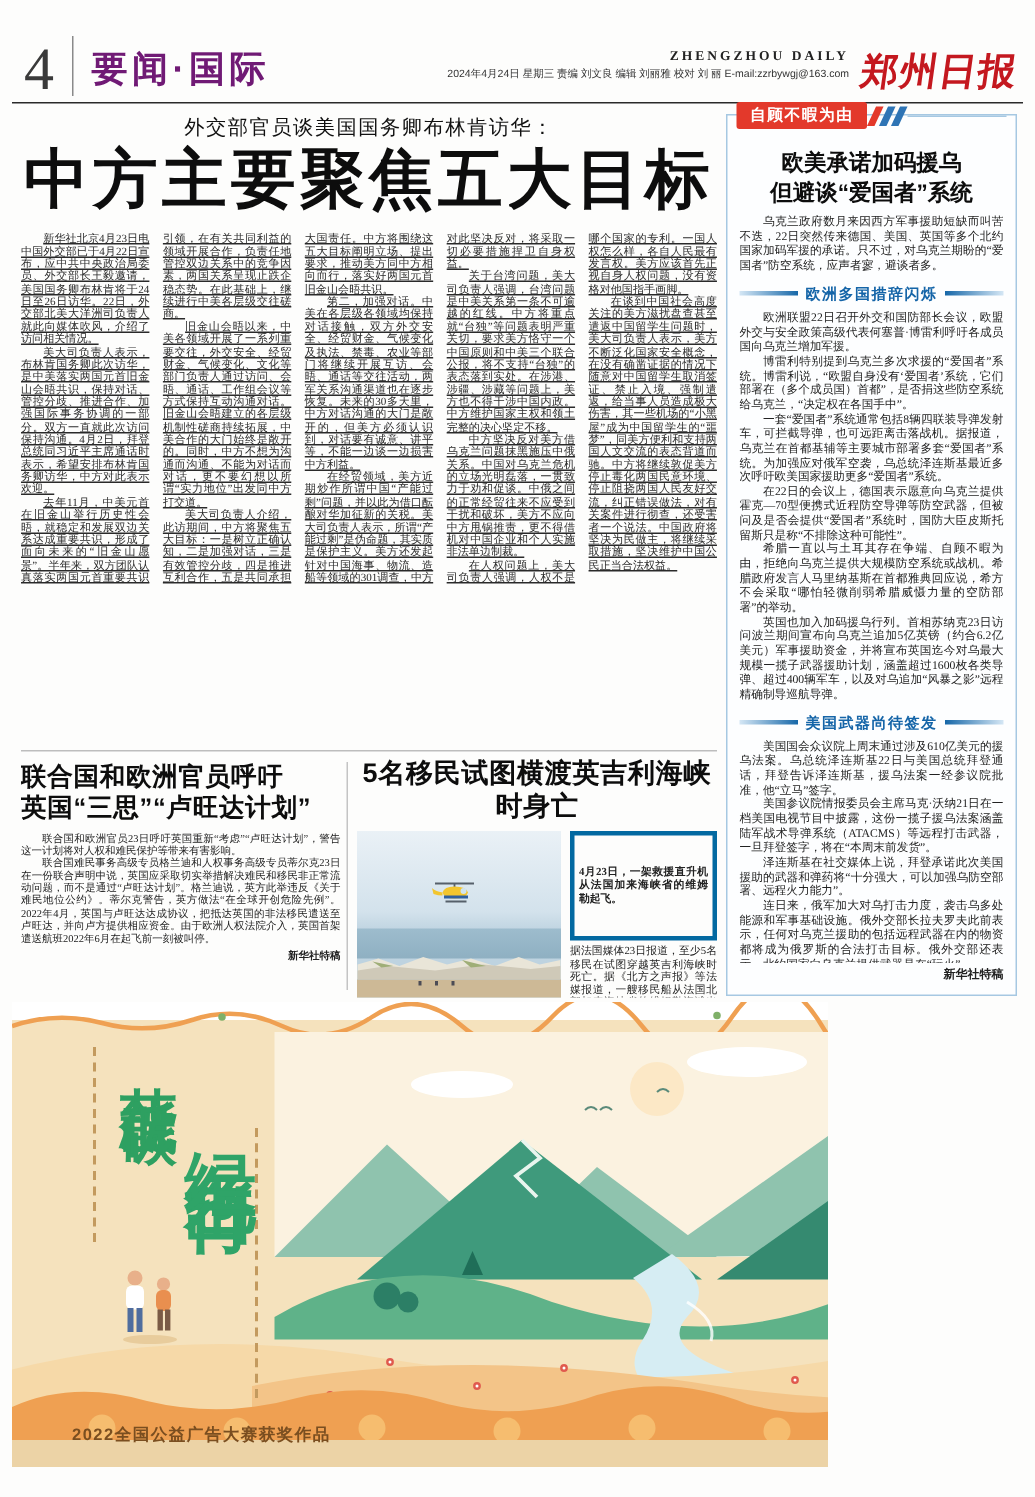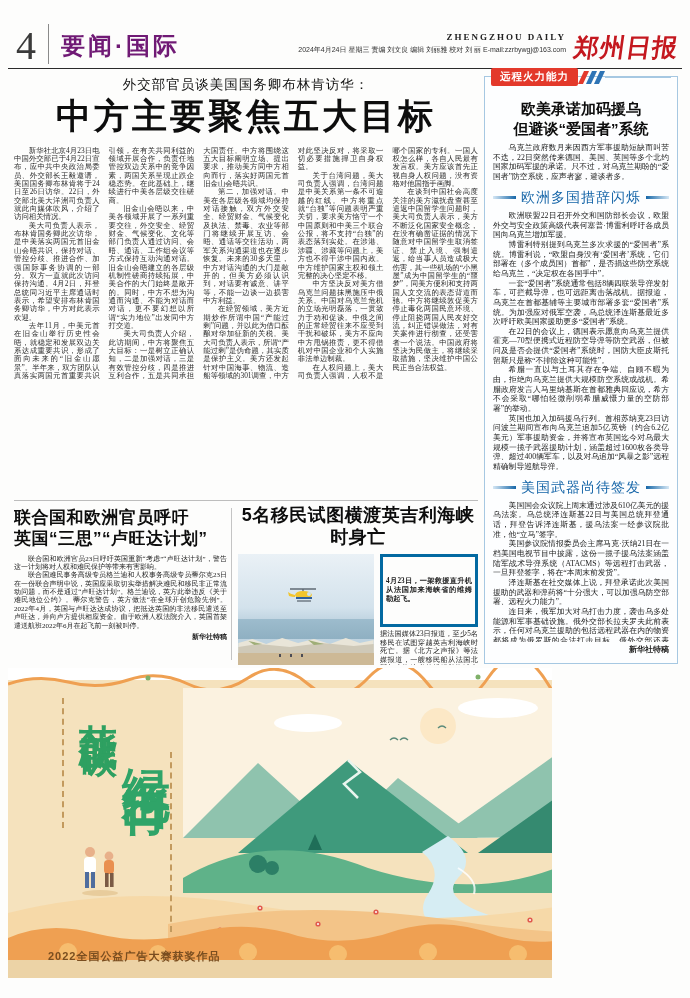--- a/index.html
+++ b/index.html
@@ -15,23 +15,23 @@
   .mast-meta{text-align:right;line-height:1.5;}
   .mast-en{font-family:"Liberation Serif",serif;font-size:9px;font-weight:bold;letter-spacing:2px;color:#222;}
   .mast-info{font-family:"Liberation Sans",sans-serif;font-size:7px;color:#333;}
   .logo-cn{font-family:"Liberation Serif",serif;font-size:25px;font-weight:bold;color:#c4181f;
            transform:skewX(-8deg);letter-spacing:1px;padding-bottom:2px;}
   .header-rule{position:absolute;left:8px;right:8px;top:68px;border-top:1.5px solid #2a2a2a;}
   
   .main-article{position:absolute;left:14px;top:76px;width:464px;}
   .kicker{text-align:center;font-family:"Liberation Sans",sans-serif;font-size:13.5px;color:#111;letter-spacing:1px;}
   .headline{text-align:center;font-family:"Liberation Sans",sans-serif;font-weight:bold;
-            font-size:35px;letter-spacing:3px;color:#0d0d0d;margin-top:3px;line-height:1.1;}
+            font-size:43px;letter-spacing:3px;color:#0d0d0d;margin-top:3px;line-height:1.1;}
   .main-body{margin-top:11px;height:356px;column-count:5;column-gap:9px;
-             font-size:7.4px;line-height:1.13;text-align:justify;overflow:hidden;color:#2a2a2a;}
+             font-size:7.4px;line-height:1.13;text-align:justify;overflow:hidden;color:#2a2a2a;text-decoration:underline;}
   .para{margin:0 0 0 0;text-indent:2em;}
   .byline-p{margin:2px 0 0 0;text-align:right;font-weight:bold;}
   
   .mid-rule{position:absolute;left:14px;top:500px;width:464px;border-top:1px solid #bdbdbd;}
   .v-div{position:absolute;left:231px;top:508px;height:152px;border-left:1px solid #c4c4c4;}
   
   .rwanda{position:absolute;left:14px;top:507px;width:213px;height:158px;overflow:hidden;}
   .rw-headline{font-family:"Liberation Sans",sans-serif;font-weight:bold;font-size:17px;
                line-height:1.25;text-align:left;color:#0d0d0d;letter-spacing:0.5px;}
   .rw-body{margin-top:5px;font-size:7px;line-height:1.2;text-align:justify;}
@@ -62,21 +62,21 @@
   .slash.r{background:#e3392b;}
   .slash.b{background:#2e74b5;}
   .tag-line{flex:1;height:1px;background:#a6c8e2;}
   .ukr-headline{font-family:"Liberation Sans",sans-serif;font-weight:bold;font-size:15px;
                 line-height:1.3;text-align:center;color:#0d0d0d;margin:4px 0 5px;}
   .ukr-lead{font-size:7.8px;line-height:1.25;text-align:justify;}
   .ukr-sub{display:flex;align-items:center;gap:5px;margin:7px 0 4px;}
   .ukr-sub .bar{flex:1;height:3px;}
   .ukr-sub .bar.l{background:linear-gradient(to left,#1667a8,#d5e7f5);}
   .ukr-sub .bar.r{background:linear-gradient(to right,#1667a8,#d5e7f5);}
-  .ukr-sub .t{color:#1565a8;font-family:"Liberation Sans",sans-serif;font-weight:normal;font-size:14px;letter-spacing:1px;}
+  .ukr-sub .t{color:#1565a8;font-family:"Liberation Sans",sans-serif;font-weight:bold;font-size:10px;letter-spacing:1px;}
   .ukr-sec{font-size:7.8px;line-height:1.24;text-align:justify;overflow:hidden;}
   .ukr-sec2{flex:1;}
   .ukr-byline{font-size:8px;font-weight:bold;text-align:right;margin-top:2px;}
   
   .ad{position:absolute;left:8px;top:668px;width:544px;height:310px;overflow:hidden;}
   .ad svg{position:absolute;left:0;top:0;}
   .slogan{position:absolute;writing-mode:vertical-rl;text-orientation:upright;
           font-family:"Liberation Sans",sans-serif;font-weight:bold;color:#2ea061;z-index:3;}
   .slogan1{left:64px;top:26px;font-size:38px;letter-spacing:5px;}
   .slogan2{left:106px;top:62px;font-size:48px;letter-spacing:7px;color:#2fa468;}
@@ -172,21 +172,21 @@
         <div class="caption-box">4月23日，一架救援直升机从法国加来海峡省的维姆勒起飞。</div>
         <div class="ch-body">据法国媒体23日报道，至少5名移民在试图穿越英吉利海峡时死亡。据《北方之声报》等法媒报道，一艘移民船从法国北部加来海峡省的维姆勒海滩出发，试图穿越英吉利海峡前往英国。23日清晨，船只发生事故。报道援引维姆勒市官员的话说，已有48人获救。目前维姆勒海滩已关闭，救援工作仍在进行。</div>
 
       </div>
     </div>
   </div>
 
   <div class="ukraine">
     <div class="ukr-box">
       <div class="ukr-tagrow">
-        <span class="ukr-tag">远程火力能力</span>
+        <span class="ukr-tag">自顾不暇为由</span>
         <span class="slash r"></span>
         <span class="slash b"></span>
         <span class="slash b"></span>
         <span class="tag-line"></span>
       </div>
       <div class="ukr-headline">
         <span>欧美承诺加码援乌</span><br>
         <span>但避谈“爱国者”系统</span>
       </div>
       <div class="ukr-lead para">乌克兰政府数月来因西方军事援助短缺而叫苦不迭，22日突然传来德国、美国、英国等多个北约国家加码军援的承诺。只不过，对乌克兰期盼的“爱国者”防空系统，应声者寥，避谈者多。</div>

